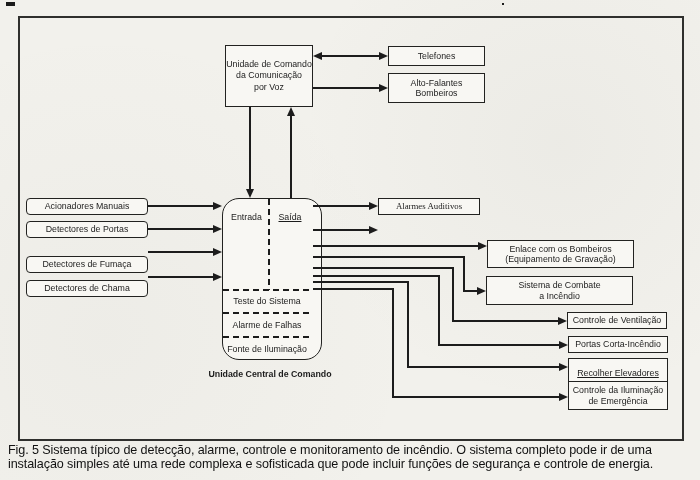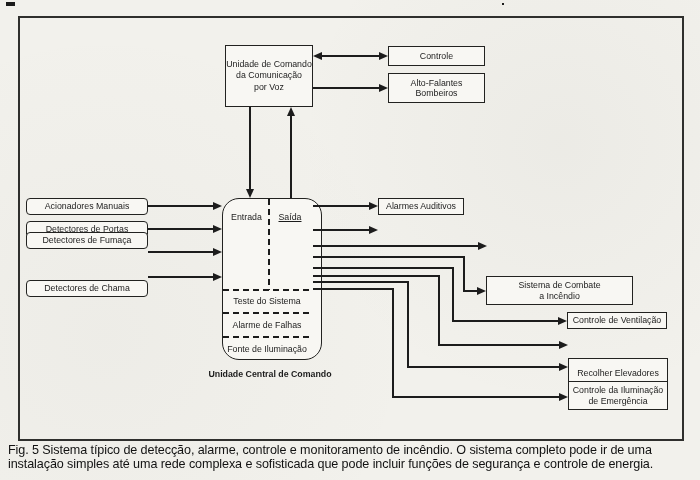--- a/index.html
+++ b/index.html
@@ -48,47 +48,50 @@
 
   <div class="artifact" style="left:6px;top:2px;width:9px;height:4px;"></div>
   <div class="artifact" style="left:502px;top:3px;width:2px;height:2px;"></div>
 
   <div class="frame" style="left:18px;top:16px;width:662px;height:421px;"></div>
 
   <div class="box" style="left:225px;top:45px;width:88px;height:62px;line-height:11.5px;">Unidade de Comando
 da Comunicação
 por Voz</div>
 
-  <div class="box" style="left:388px;top:46px;width:97px;height:20px;">Controle</div>
+  <div class="box" style="left:388px;top:46px;width:97px;height:20px;">Telefones</div>
   <div class="box" style="left:388px;top:73px;width:97px;height:30px;">Alto-Falantes
 Bombeiros</div>
 
   <div class="box rounded" style="left:26px;top:198px;width:122px;height:17px;">Acionadores Manuais</div>
   <div class="box rounded" style="left:26px;top:221px;width:122px;height:17px;">Detectores de Portas</div>
-  <div class="box rounded" style="left:26px;top:232px;width:122px;height:17px;">Detectores de Fumaça</div>
+  <div class="box rounded" style="left:26px;top:256px;width:122px;height:17px;">Detectores de Fumaça</div>
   <div class="box rounded" style="left:26px;top:280px;width:122px;height:17px;">Detectores de Chama</div>
 
   <div class="box" style="left:222px;top:198px;width:100px;height:162px;align-items:flex-start;justify-content:flex-start;border-radius:17px;">
     <div class="central-sub" style="left:2px;top:13px;width:43px;">Entrada</div>
     <div class="central-sub" style="left:46px;top:13px;width:42px;text-decoration:underline;">Saída</div>
     <div class="dvl" style="left:45px;top:0px;height:91px;"></div>
     <div class="dhl" style="left:0px;top:90px;width:88px;"></div>
     <div class="central-sub" style="left:0px;top:97px;width:88px;">Teste do Sistema</div>
     <div class="dhl" style="left:0px;top:113px;width:88px;"></div>
     <div class="central-sub" style="left:0px;top:121px;width:88px;">Alarme de Falhas</div>
     <div class="dhl" style="left:0px;top:137px;width:88px;"></div>
     <div class="central-sub" style="left:0px;top:145px;width:88px;">Fonte de Iluminação</div>
   </div>
   <div class="lbl bold" style="left:200px;top:369px;width:140px;text-align:center;font-size:8.8px;">Unidade Central de Comando</div>
 
-  <div class="box" style="left:378px;top:198px;width:86px;height:17px;">Alarmes Auditivos</div>
+  <div class="box" style="left:378px;top:198px;width:102px;height:17px;font-family:Liberation Serif, serif;">Alarmes Auditivos</div>
+  <div class="box" style="left:487px;top:240px;width:147px;height:28px;">Enlace com os Bombeiros
+(Equipamento de Gravação)</div>
   <div class="box" style="left:486px;top:276px;width:147px;height:29px;">Sistema de Combate
 a Incêndio</div>
   <div class="box" style="left:567px;top:312px;width:100px;height:17px;">Controle de Ventilação</div>
-  <div class="box" style="left:568px;top:358px;width:100px;height:30px;">Recolher Elevadores</div>
+  <div class="box" style="left:568px;top:336px;width:100px;height:17px;">Portas Corta-Incêndio</div>
+  <div class="box" style="left:568px;top:358px;width:100px;height:30px;text-decoration:underline;">Recolher Elevadores</div>
   <div class="box" style="left:568px;top:381px;width:100px;height:29px;">Controle da Iluminação
 de Emergência</div>
 
   <div class="arr arr-l" style="left:313px;top:52px;"></div>
   <div class="hl" style="left:321px;top:55px;width:59px;"></div>
   <div class="arr arr-r" style="left:379px;top:52px;"></div>
 
   <div class="hl" style="left:313px;top:87px;width:67px;"></div>
   <div class="arr arr-r" style="left:379px;top:84px;"></div>
 

